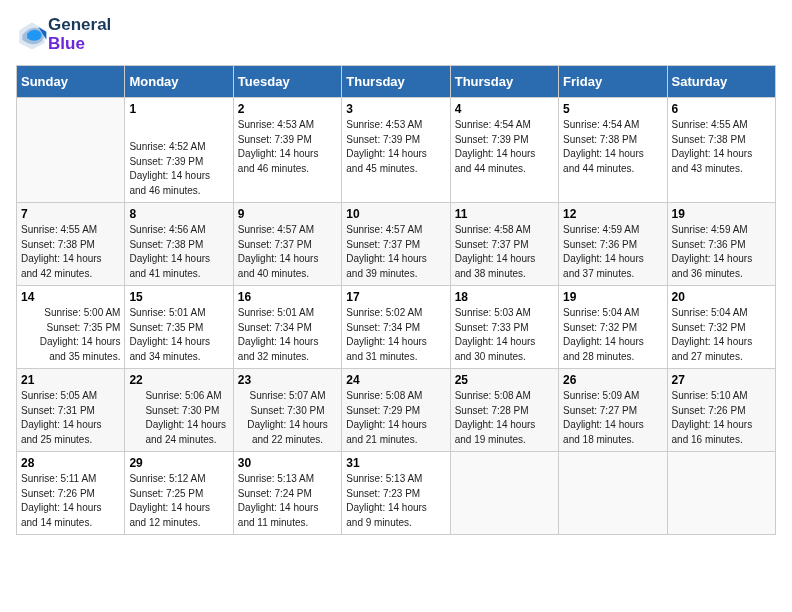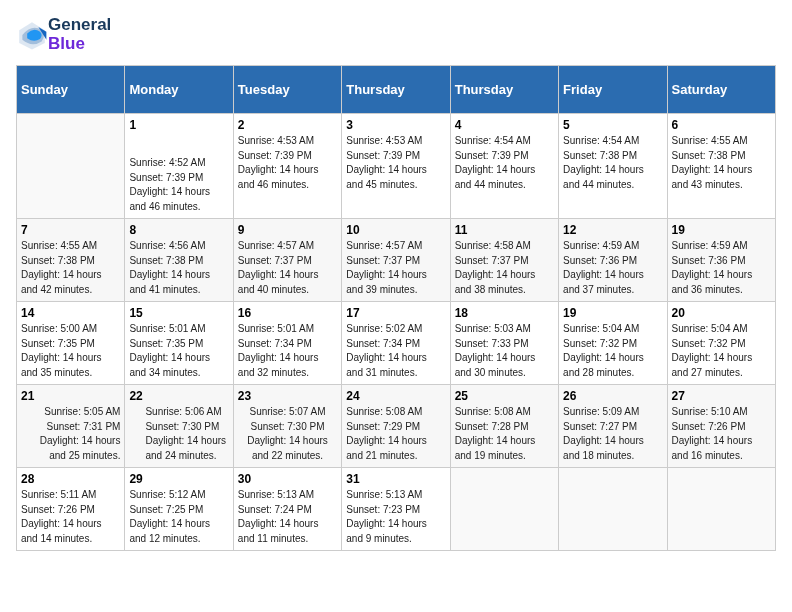--- a/index.html
+++ b/index.html
@@ -39,21 +39,21 @@
       color: #1a3a5c;
     }
     table {
       width: 100%;
       border-collapse: collapse;
       font-size: 11px;
     }
     thead tr th {
       background-color: #2b6cb0;
       color: #fff;
-      padding: 16px 4px;
+      padding: 8px 4px;
       text-align: left;
       font-size: 13px;
       font-weight: bold;
       border: 1px solid #ccc;
     }
     tbody tr td {
       border: 1px solid #ccc;
       padding: 4px;
       vertical-align: top;
       width: calc(100% / 7);
@@ -191,21 +191,21 @@
         <td>
           <div class="day-num">19</div>
           <div class="day-info" style="white-space: pre-line;">Sunrise: 4:59 AM
 Sunset: 7:36 PM
 Daylight: 14 hours and 36 minutes.</div>
         </td>
       </tr>
       <tr>
         <td>
           <div class="day-num">14</div>
-          <div class="day-info" style="white-space: pre-line;">Sunrise: 5:00 AM
+          <div class="day-info" style="white-space: pre-line; text-align: right;">Sunrise: 5:00 AM
 Sunset: 7:35 PM
 Daylight: 14 hours and 35 minutes.</div>
         </td>
         <td>
           <div class="day-num">15</div>
           <div class="day-info" style="white-space: pre-line;">Sunrise: 5:01 AM
 Sunset: 7:35 PM
 Daylight: 14 hours and 34 minutes.</div>
         </td>
         <td>
@@ -235,21 +235,21 @@
         <td>
           <div class="day-num">20</div>
           <div class="day-info" style="white-space: pre-line;">Sunrise: 5:04 AM
 Sunset: 7:32 PM
 Daylight: 14 hours and 27 minutes.</div>
         </td>
       </tr>
       <tr>
         <td>
           <div class="day-num">21</div>
-          <div class="day-info" style="white-space: pre-line; text-align: right;">Sunrise: 5:05 AM
+          <div class="day-info" style="white-space: pre-line;">Sunrise: 5:05 AM
 Sunset: 7:31 PM
 Daylight: 14 hours and 25 minutes.</div>
         </td>
         <td>
           <div class="day-num">22</div>
           <div class="day-info" style="white-space: pre-line; margin-left: 16px;">Sunrise: 5:06 AM
 Sunset: 7:30 PM
 Daylight: 14 hours and 24 minutes.</div>
         </td>
         <td>

